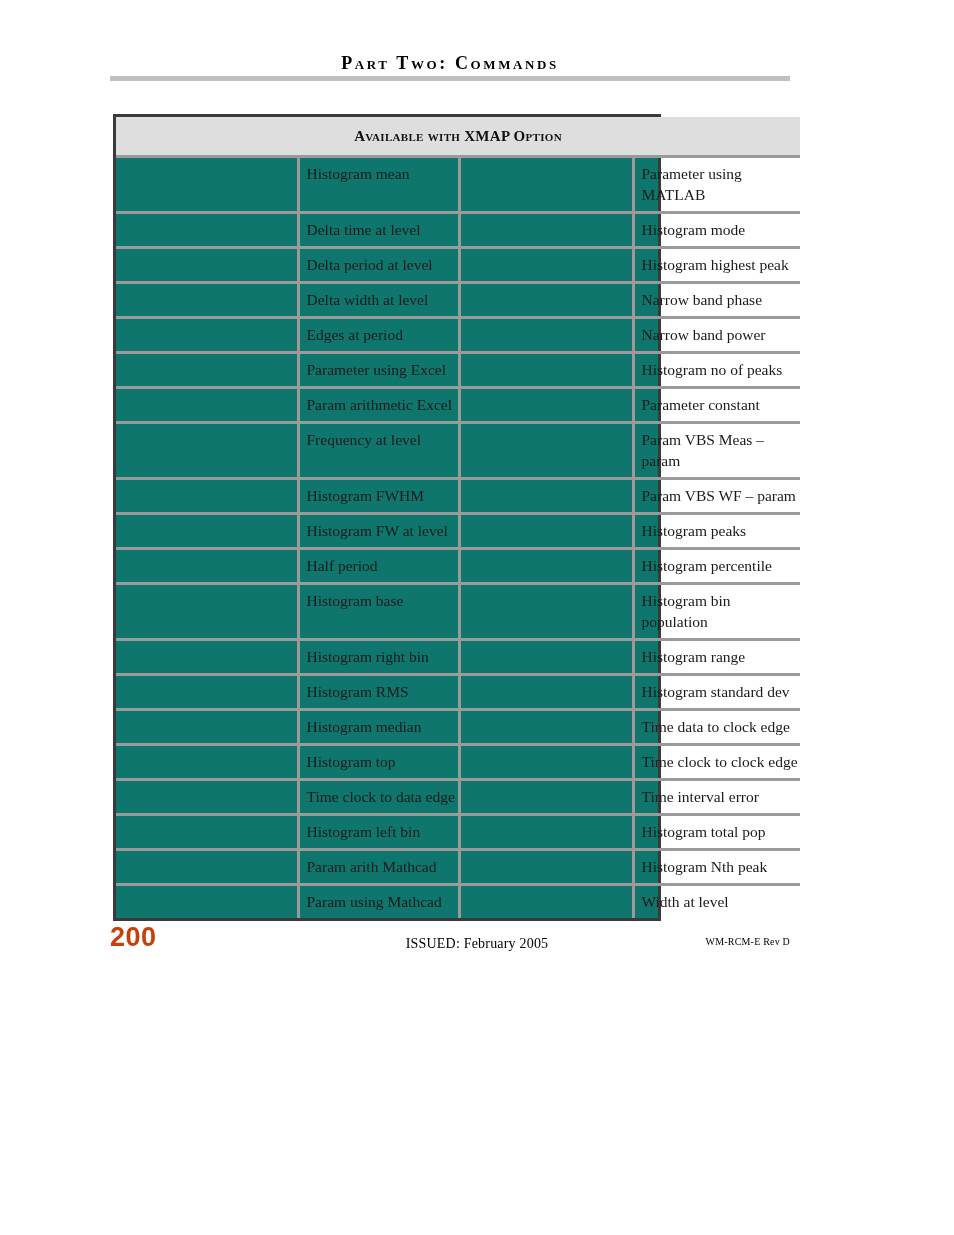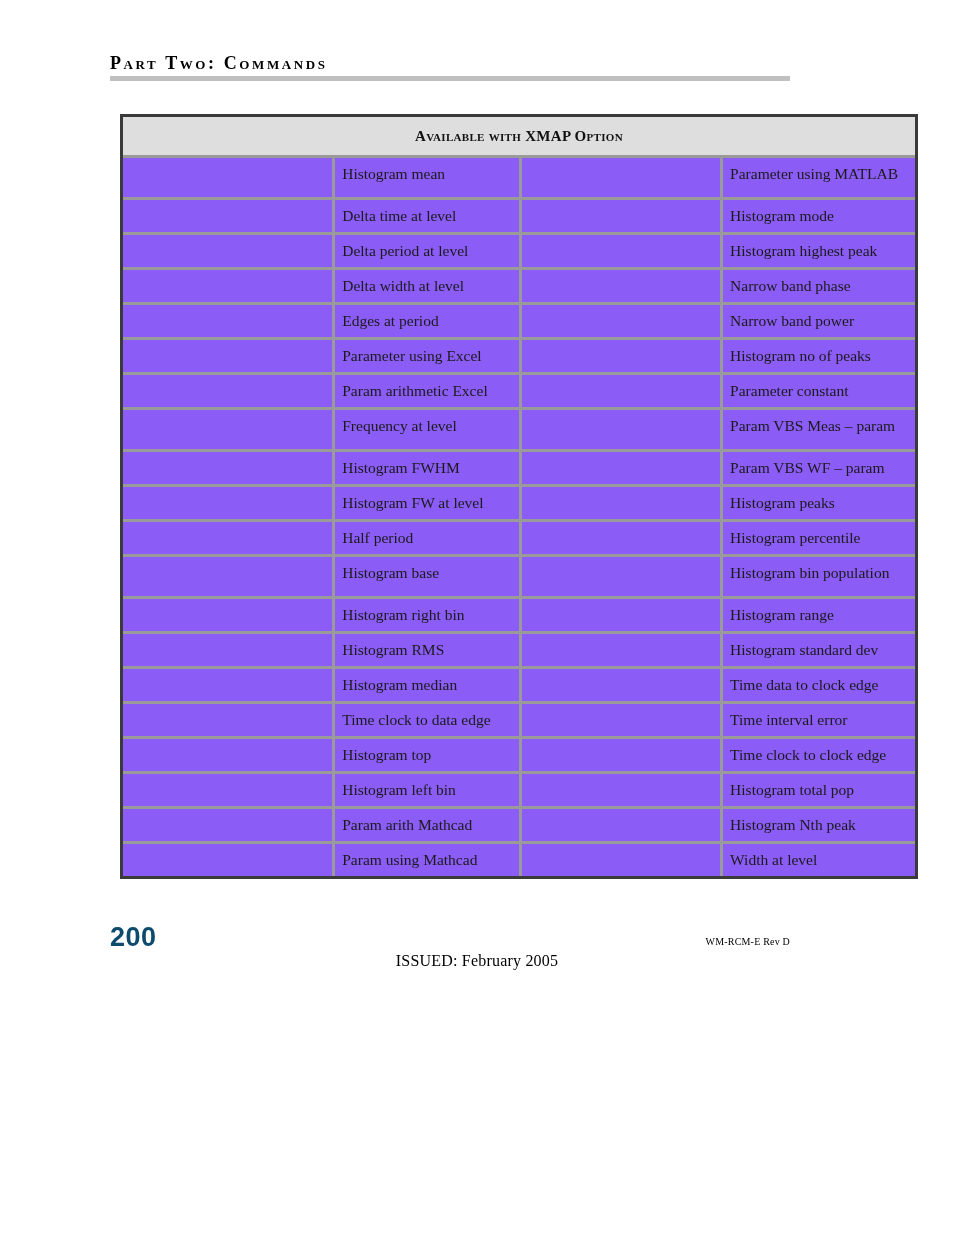--- a/index.html
+++ b/index.html
@@ -16,20 +16,21 @@
     color: #000000;
     overflow: hidden;
   }
 
   
   .running-head {
     position: absolute;
     left: 110px;
     top: 52px;
     width: 680px;
+    text-align: center;
   }
   .running-head-text {
     font-family: "Liberation Serif", "DejaVu Serif", serif;
     font-size: 18px;
     font-weight: bold;
     font-variant: small-caps;
     letter-spacing: 2.6px;
     color: #000;
     line-height: 22px;
     white-space: nowrap;
@@ -39,25 +40,25 @@
     left: 110px;
     top: 76px;
     width: 680px;
     height: 5px;
     background: #c0c0c0;
   }
 
   
   .table-wrap {
     position: absolute;
-    left: 120px;
+    left: 113px;
     top: 114px;
-    width: 798px;
+    width: 548px;
     border: 3px solid #3a3a3a;
-    background: #8b5cf6;
+    background: #0f766e;
     box-sizing: border-box;
   }
   table.cmd-table {
     border-collapse: collapse;
     width: 100%;
     table-layout: fixed;
   }
   table.cmd-table col.c1 { width: 182px; }
   table.cmd-table col.c2 { width: 161px; }
   table.cmd-table col.c3 { width: 174px; }
@@ -95,32 +96,31 @@
 
   
   .page-number {
     position: absolute;
     left: 110px;
     top: 922px;
     font-family: "Liberation Sans", "DejaVu Sans", sans-serif;
     font-size: 27px;
     font-weight: bold;
     letter-spacing: 0.5px;
-    color: #0c4a6e;
+    color: #c2410c;
   }
   .footer-issued {
     position: absolute;
     left: 0;
     top: 936px;
     width: 954px;
     text-align: center;
-    font-size: 16px;
+    font-size: 14px;
     letter-spacing: 0.2px;
     color: #000;
-    margin-top: 16px;
   }
   .footer-revision {
     position: absolute;
     right: 164px;
     top: 936px;
     font-size: 10px;
     letter-spacing: 0.2px;
     color: #000;
     white-space: nowrap;
   }
@@ -234,29 +234,29 @@
             <td class="last-col">Histogram standard dev</td>
           </tr>
           <tr>
             <td class="blank-col"></td>
             <td>Histogram median</td>
             <td class="blank-col"></td>
             <td class="last-col">Time data to clock edge</td>
           </tr>
           <tr>
             <td class="blank-col"></td>
+            <td>Histogram top</td>
+            <td class="blank-col"></td>
+            <td class="last-col">Time clock to clock edge</td>
+          </tr>
+          <tr>
+            <td class="blank-col"></td>
             <td>Time clock to data edge</td>
             <td class="blank-col"></td>
             <td class="last-col">Time interval error</td>
-          </tr>
-          <tr>
-            <td class="blank-col"></td>
-            <td>Histogram top</td>
-            <td class="blank-col"></td>
-            <td class="last-col">Time clock to clock edge</td>
           </tr>
           <tr>
             <td class="blank-col"></td>
             <td>Histogram left bin</td>
             <td class="blank-col"></td>
             <td class="last-col">Histogram total pop</td>
           </tr>
           <tr>
             <td class="blank-col"></td>
             <td>Param arith Mathcad</td>

